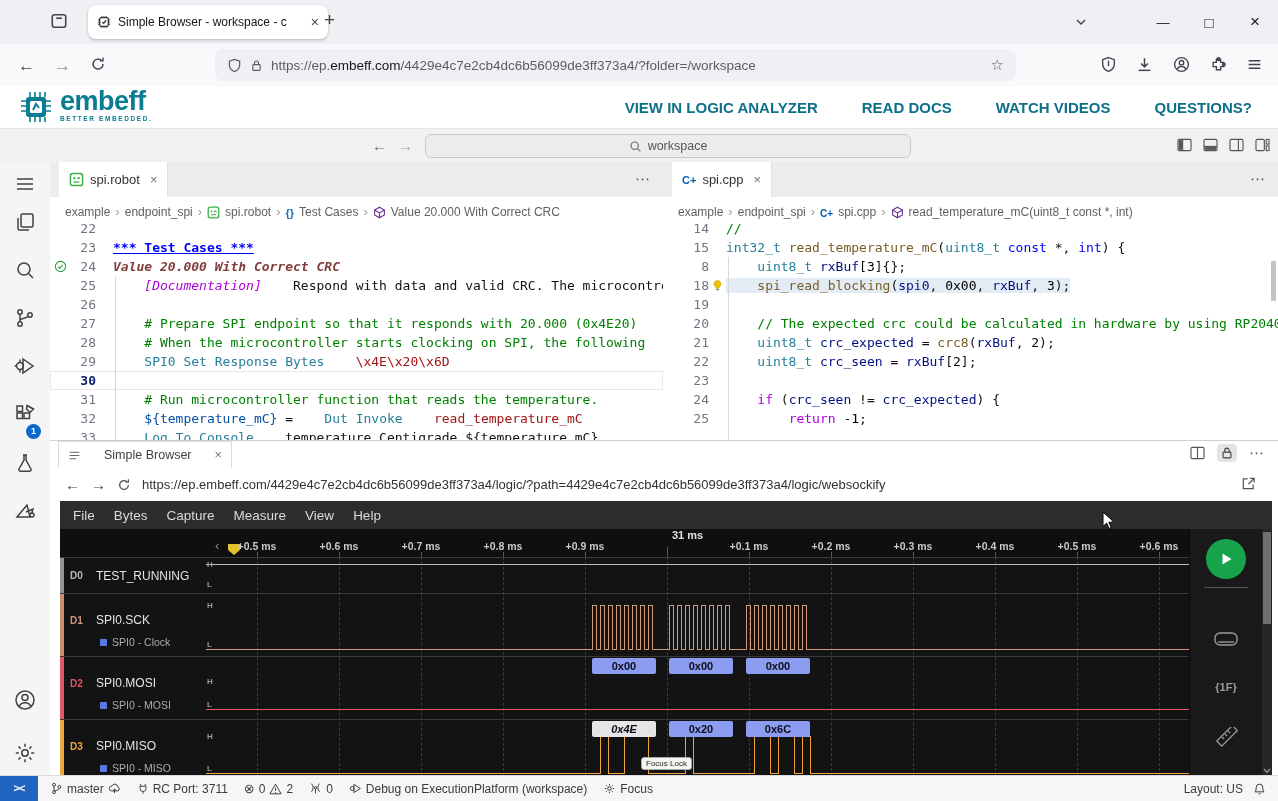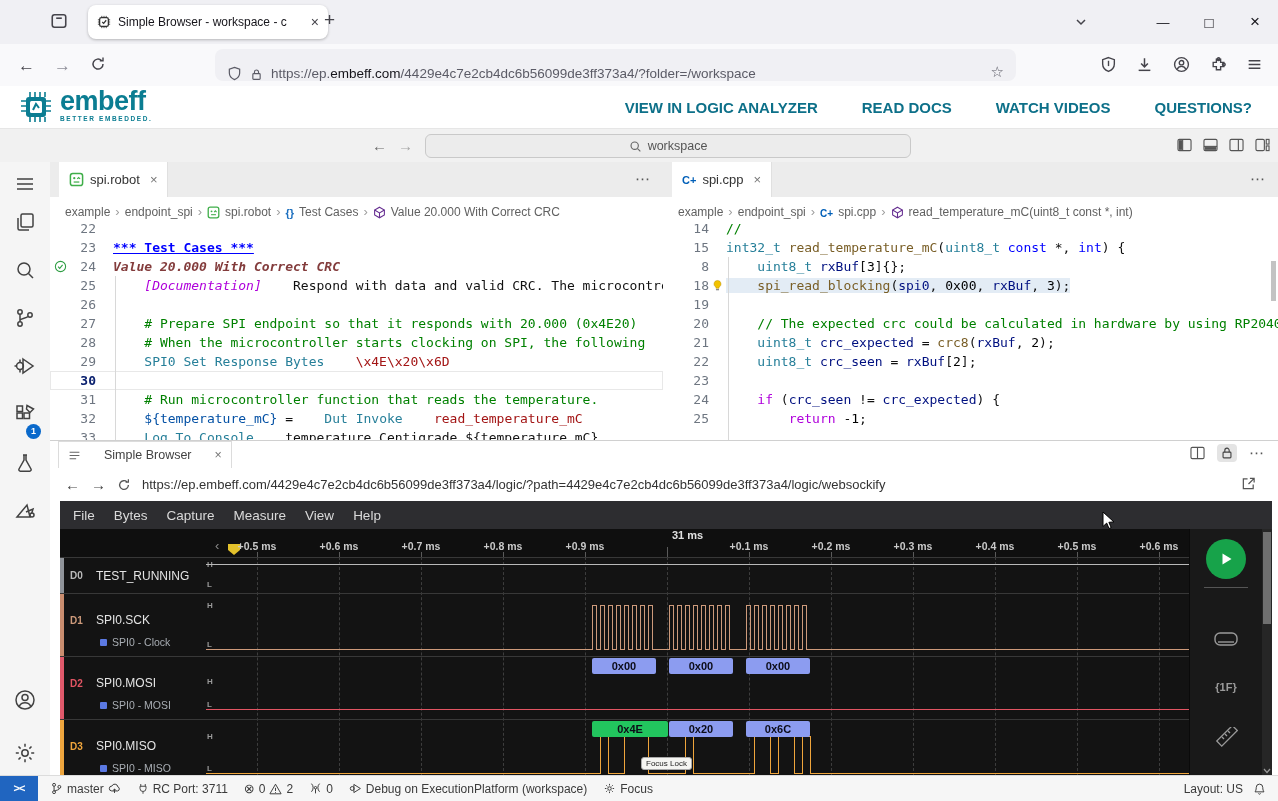--- a/index.html
+++ b/index.html
@@ -14,21 +14,21 @@
           font-size:12px;color:#15141a;}
   .ff-tab .ttl{flex:1;white-space:nowrap;overflow:hidden;}
   .ff-tab .tclose{color:#45444b;font-size:14px;}
   .newtab{position:absolute;left:324px;top:9px;font-size:19px;color:#45444b;}
   .winctl{position:absolute;right:0;top:0;height:44px;display:flex;align-items:center;gap:0;color:#15141a;}
   .winctl>div{width:46px;text-align:center;font-size:13px;}
   .tablist{position:absolute;right:190px;top:15px;color:#45444b;}
   .ff-nav{position:absolute;left:0;top:44px;width:1278px;height:42px;background:#f9f9fb;border-bottom:1px solid #ddddе2;border-bottom:1px solid #dddde2;}
   .navic{position:absolute;top:12px;color:#5b5b66;}
   .urlbar{position:absolute;left:215px;top:5px;width:777px;height:32px;background:#f0f0f4;border-radius:8px;
-          display:flex;align-items:flex-end;padding:0 12px;font-size:13.5px;color:#5b5b66;gap:8px;}
+          display:flex;align-items:center;padding:0 12px;font-size:13.5px;color:#5b5b66;gap:8px;}
   .urlbar .dom{color:#15141a;}
   .urlbar .urltxt{flex:1;white-space:nowrap;overflow:hidden;}
   .urlbar .star{font-size:15px;color:#5b5b66;}
   
   .site{position:absolute;left:0;top:86px;width:1278px;height:42px;background:#fff;}
   .brandwrap{position:absolute;left:18px;top:2px;display:flex;gap:6px;}
   .brand{font-size:27px;font-weight:bold;color:#0b7d92;letter-spacing:-.5px;line-height:26px;}
   .tagline{font-size:6.5px;font-weight:bold;letter-spacing:1.6px;color:#0b7d92;margin-top:1px;}
   .site-links{position:absolute;right:26px;top:0;height:42px;display:flex;gap:44px;align-items:center;
               font-weight:bold;font-size:15px;color:#0d7089;}
@@ -722,21 +722,21 @@
             <span class="chname" style="top: 19px;">SPI0.MISO</span>
             <span class="chsub" style="top: 42px;">
               <span class="sq"></span>
               <span>SPI0 - MISO</span>
             </span>
             <span class="hl-mark" style="top: 12px;">H</span>
             <span class="hl-mark" style="top: 44px;">L</span>
             <svg class="wavesvg" width="1202" height="63">
               <path d="M146 53H532H540.0V16H548.0V53H556.0H564.0V16H572.0H580.0H588.0V53H596.0H609H617.0H625.0V16H633.0V53H641.0H649.0H657.0H665.0H673.0H686H694.0V16H702.0H710.0V53H718.0V16H726.0H734.0V53H742.0V16H750.0V53H1130" fill="none" stroke="#efa53c" stroke-width="1" shape-rendering="crispEdges"></path>
             </svg>
-            <div class="ann" style="left: 532px; width: 76px; background: #22c55e;">0x4E</div>
+            <div class="ann" style="left: 532px; width: 64px; background: #e5e5e5; font-style: italic;">0x4E</div>
             <div class="ann" style="left: 609px; width: 64px; background: rgb(140, 156, 240);">0x20</div>
             <div class="ann" style="left: 686px; width: 64px; background: rgb(140, 156, 240);">0x6C</div>
           </div>
         </div>
       <div class="la-toolbar">
         <div class="playbtn">
           <svg width="16" height="16" viewBox="0 0 16 16">
               <path d="M4.5 2.5l9 5.5-9 5.5z" fill="#fff"></path>
             </svg>
         </div>

